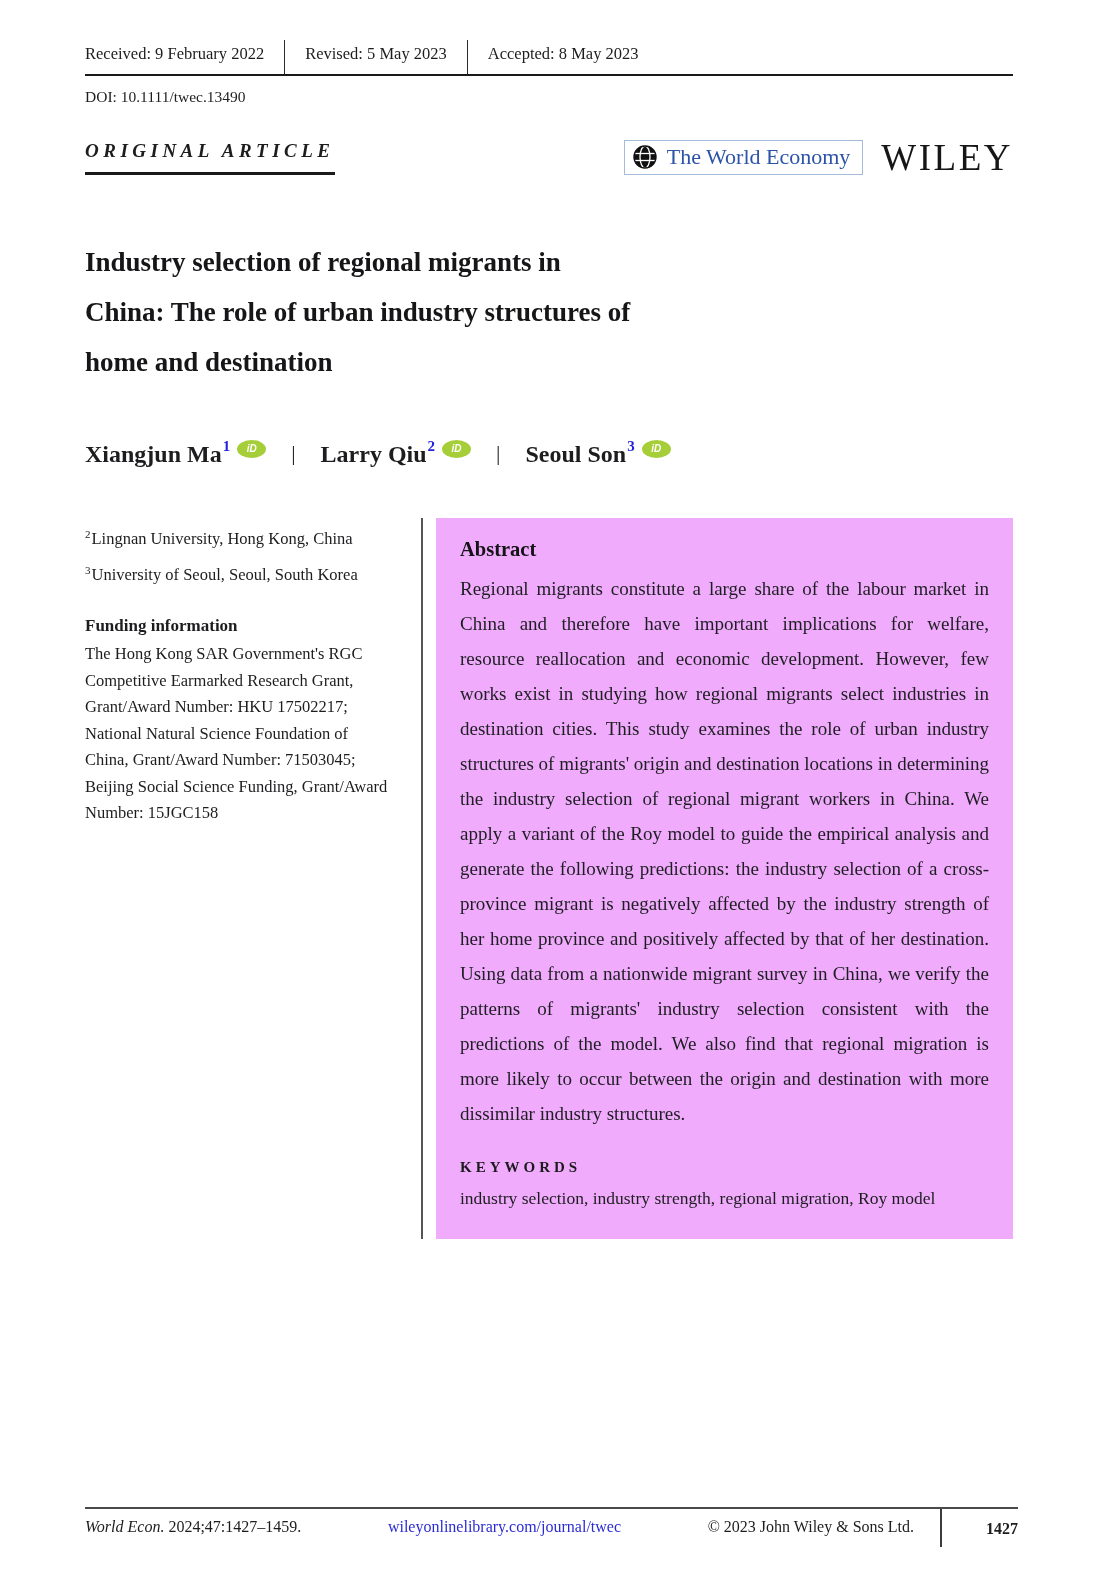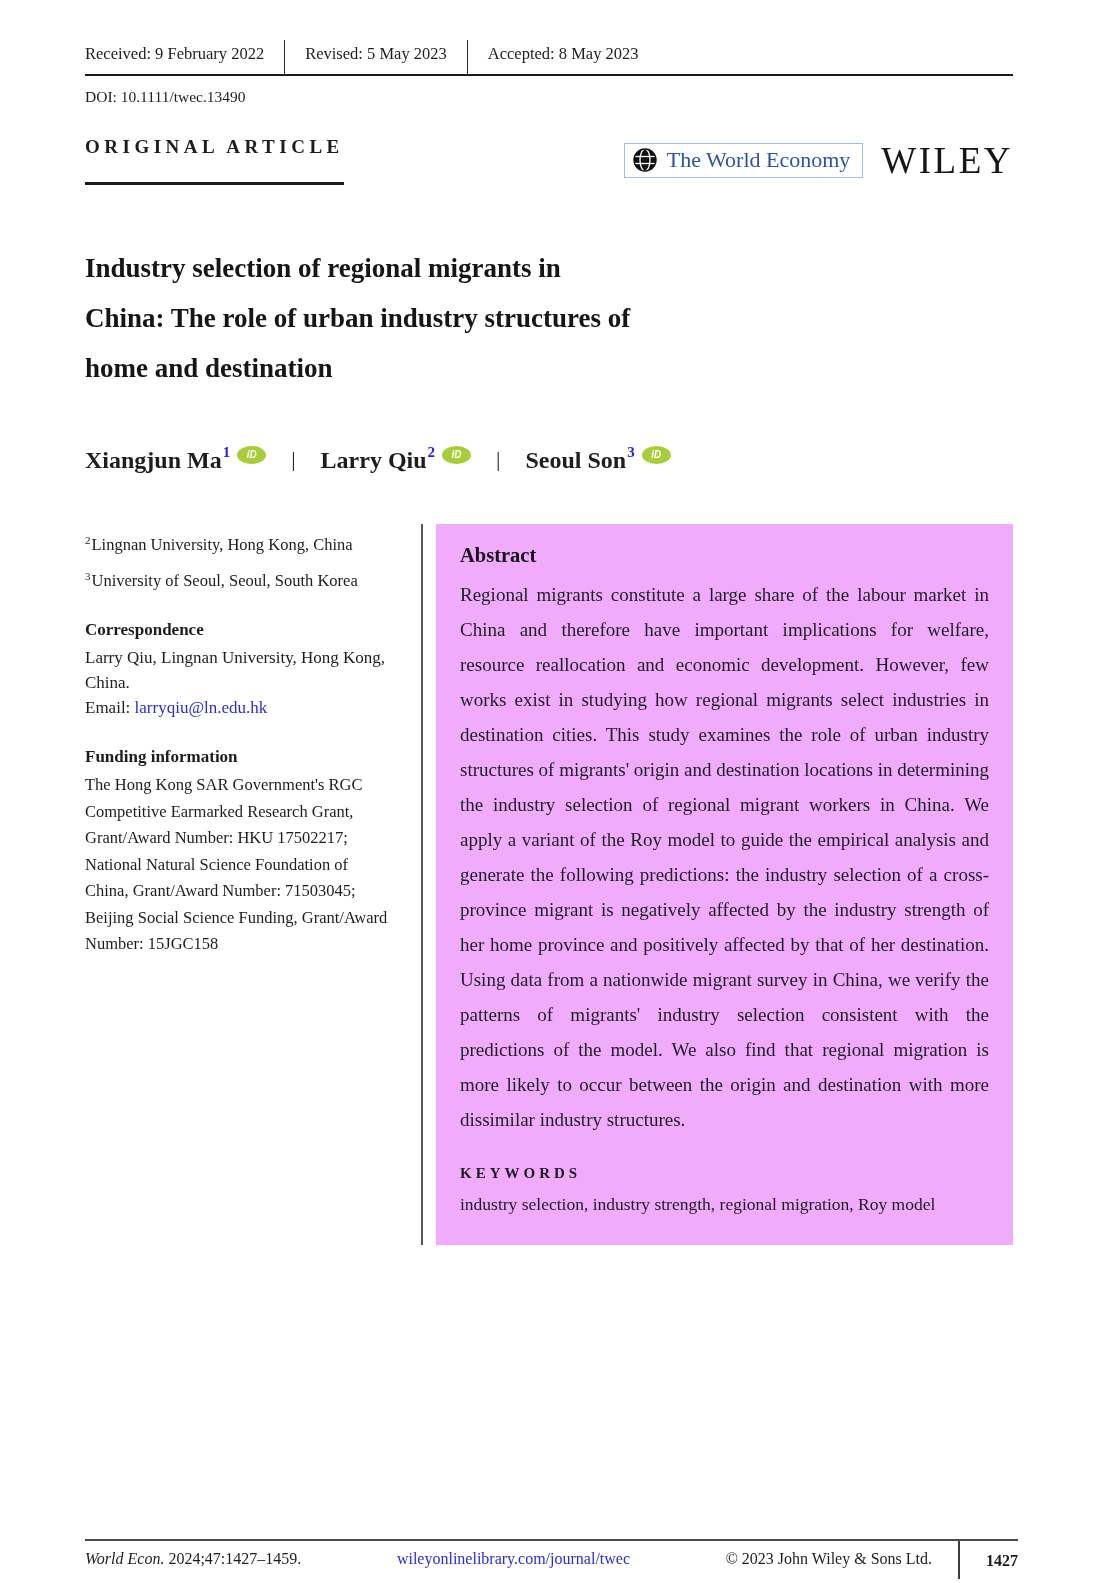--- a/index.html
+++ b/index.html
@@ -16,21 +16,21 @@
   
   .dates{display:flex;align-items:stretch;border-bottom:2.5px solid #1a1a1a;font-size:16.5px;}
   .date-cell{padding:4px 20px 10px 0;white-space:nowrap;}
   .date-cell.mid{padding:4px 20px 10px 20px;border-left:1.5px solid #2a2a33;border-right:1.5px solid #2a2a33;}
   .date-cell.last{padding:4px 0 10px 20px;}
   .doi{margin-top:12px;font-size:15.5px;}
   
   .type-row{margin-top:30px;display:flex;justify-content:space-between;align-items:center;}
   .article-type{
     font-size:19px;font-weight:bold;letter-spacing:4.5px;
-    padding-bottom:24px;border-bottom:3px solid #1b1b1b;
+    padding-bottom:10px;border-bottom:3px solid #1b1b1b;font-style:italic;
   }
   .brand{display:flex;align-items:center;}
   .journal-badge{
     display:inline-flex;align-items:center;gap:9px;
     border:1.5px solid #a4bcd8;padding:3px 12px 4px 7px;
     color:#2b53a7;font-size:22px;white-space:nowrap;background:#fff;justify-content:space-between;
   }
   .wiley{
     margin-left:18px;font-size:37px;letter-spacing:2.5px;color:#161616;
     font-family:"Liberation Serif",serif;font-weight:500;white-space:nowrap;
@@ -62,29 +62,29 @@
   .funding{margin-top:27px;}
   .funding-body{font-size:16.5px;line-height:26.5px;}
   a.link{color:#2b2bd5;text-decoration:none;cursor:pointer;}
   
   .abs-heading{margin:0 0 10px 0;font-size:20.5px;font-weight:bold;color:#141416;}
   .abs-body{margin:0;font-size:19px;line-height:35px;text-align:justify;color:#1e1e22;}
   .kw-heading{margin:28px 0 0 0;font-size:15px;font-weight:bold;letter-spacing:4px;color:#1b1b1d;}
   .kw{margin:9px 0 0 0;font-size:17.5px;line-height:26px;}
   
   .footer{
-    position:absolute;left:85px;right:80px;bottom:4px;
+    position:absolute;left:85px;right:80px;bottom:36px;
     border-top:2.5px solid #4a4a4c;padding-top:9px;
     display:flex;align-items:flex-start;font-size:16px;margin-top:44px;
   }
   .f-cite i{font-style:italic;}
   .f-link{margin-left:auto;margin-right:auto;}
   .f-copy{margin-right:26px;}
   .f-div{width:2px;background:#3c3c3e;height:38px;margin-top:-9px;flex:0 0 2px;}
-  .f-page{font-weight:bold;padding-left:26px;padding-top:2px;}
+  .f-page{font-weight:bold;padding-left:44px;padding-top:2px;}
   .globe{flex:0 0 26px;}
 </style>
 </head>
 <body>
 
 <div class="page">
 
   <div class="dates">
     <span class="date-cell">Received: 9 February 2022</span>
     <span class="date-cell mid">Revised: 5 May 2023</span>
@@ -128,25 +128,20 @@
   </div>
 
   <div class="columns">
 
     <aside class="left-col">
       <div class="affiliations">
         <div class="aff"><sup>2</sup><span>Lingnan University, Hong Kong, China</span></div>
         <div class="aff"><sup>3</sup><span>University of Seoul, Seoul, South Korea</span></div>
       </div>
 
-      <div class="corr">
-        <div class="block-heading">Correspondence</div>
-        <div class="corr-body">Larry Qiu, Lingnan University, Hong Kong, China.</div>
-        <div class="corr-email"><span>Email: </span><a class="link">larryqiu@ln.edu.hk</a></div>
-      </div>
 
       <div class="funding">
         <div class="block-heading">Funding information</div>
         <div class="funding-body">The Hong Kong SAR Government's RGC Competitive Earmarked Research Grant, Grant/Award Number: HKU 17502217; National Natural Science Foundation of China, Grant/Award Number: 71503045; Beijing Social Science Funding, Grant/Award Number: 15JGC158</div>
       </div>
     </aside>
 
     <div class="col-divider"></div>
 
     <section class="abstract-box">

